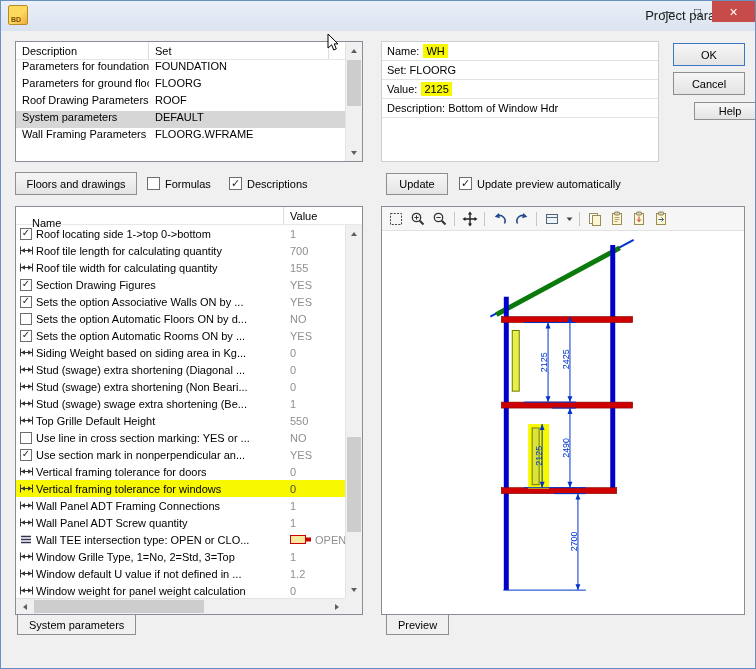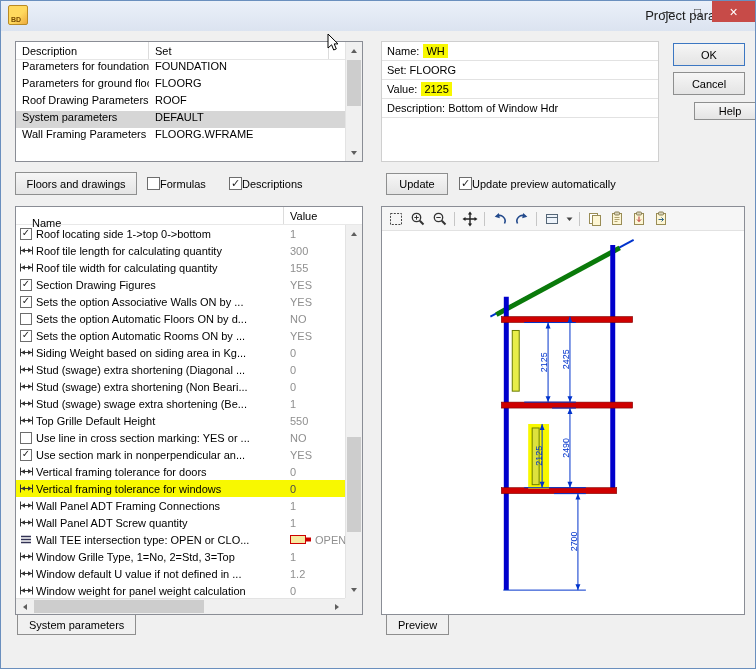--- a/index.html
+++ b/index.html
@@ -19,21 +19,21 @@
               display:flex; align-items:flex-end; padding:1px 2px; }
   .win-controls { position:absolute; right:0; top:0; display:flex; }
   .wbtn { width:29px; height:21px; display:flex; align-items:center; justify-content:center;
           font-size:12px; color:#333; }
   .wbtn.close { width:43px; background:#c74b48; color:#fff; font-size:14px; }
 
   
   .btn { position:absolute; border:1px solid #8e8f8f; background:linear-gradient(#f6f6f6,#e4e4e4);
          display:flex; align-items:center; justify-content:center; font-size:11px; }
   .btn.default { border-color:#3c77c2; }
-  .check { position:absolute; display:flex; align-items:center; }
+  .check { position:absolute; display:flex; align-items:center; gap:5px; }
   .cbx { width:13px; height:13px; border:1px solid #6d6d6d; background:#fff; display:inline-flex;
          align-items:center; justify-content:center; font-size:11px; line-height:1; color:#1c1c1c; flex:none; }
   .cbx.small { width:12px; height:12px; font-size:10px; }
   .cbx.checked::after { content:"✓"; margin-top:-1px; }
 
   
   .vscroll { position:absolute; width:17px; background:#f0f0f0; border-left:1px solid #e3e3e3; }
   .hscroll { position:absolute; height:16px; background:#f0f0f0; border-top:1px solid #e3e3e3; }
   .sb-btn { position:absolute; display:flex; align-items:center; justify-content:center; }
   .vscroll .sb-btn { left:0; right:0; height:17px; }
@@ -224,21 +224,21 @@
           <span class="p-icon">
             <span class="rowicon">
               <svg width="15" height="11" viewBox="0 0 15 11">
                 <path d="M1.5 1.5v8M13.5 1.5v8M2 5.5h11" stroke="#333" fill="none"></path>
                 <path d="M2 5.5l4-2.2v4.4zM13 5.5l-4-2.2v4.4z" fill="#333"></path>
               </svg>
             </span>
           </span>
           <div class="p-name">Roof tile length for calculating quantity</div>
           <div class="p-value">
-            <span>300</span>
+            <span>700</span>
           </div>
         </div>
         <div class="prow">
           <span class="p-icon">
             <span class="rowicon">
               <svg width="15" height="11" viewBox="0 0 15 11">
                 <path d="M1.5 1.5v8M13.5 1.5v8M2 5.5h11" stroke="#333" fill="none"></path>
                 <path d="M2 5.5l4-2.2v4.4zM13 5.5l-4-2.2v4.4z" fill="#333"></path>
               </svg>
             </span>

